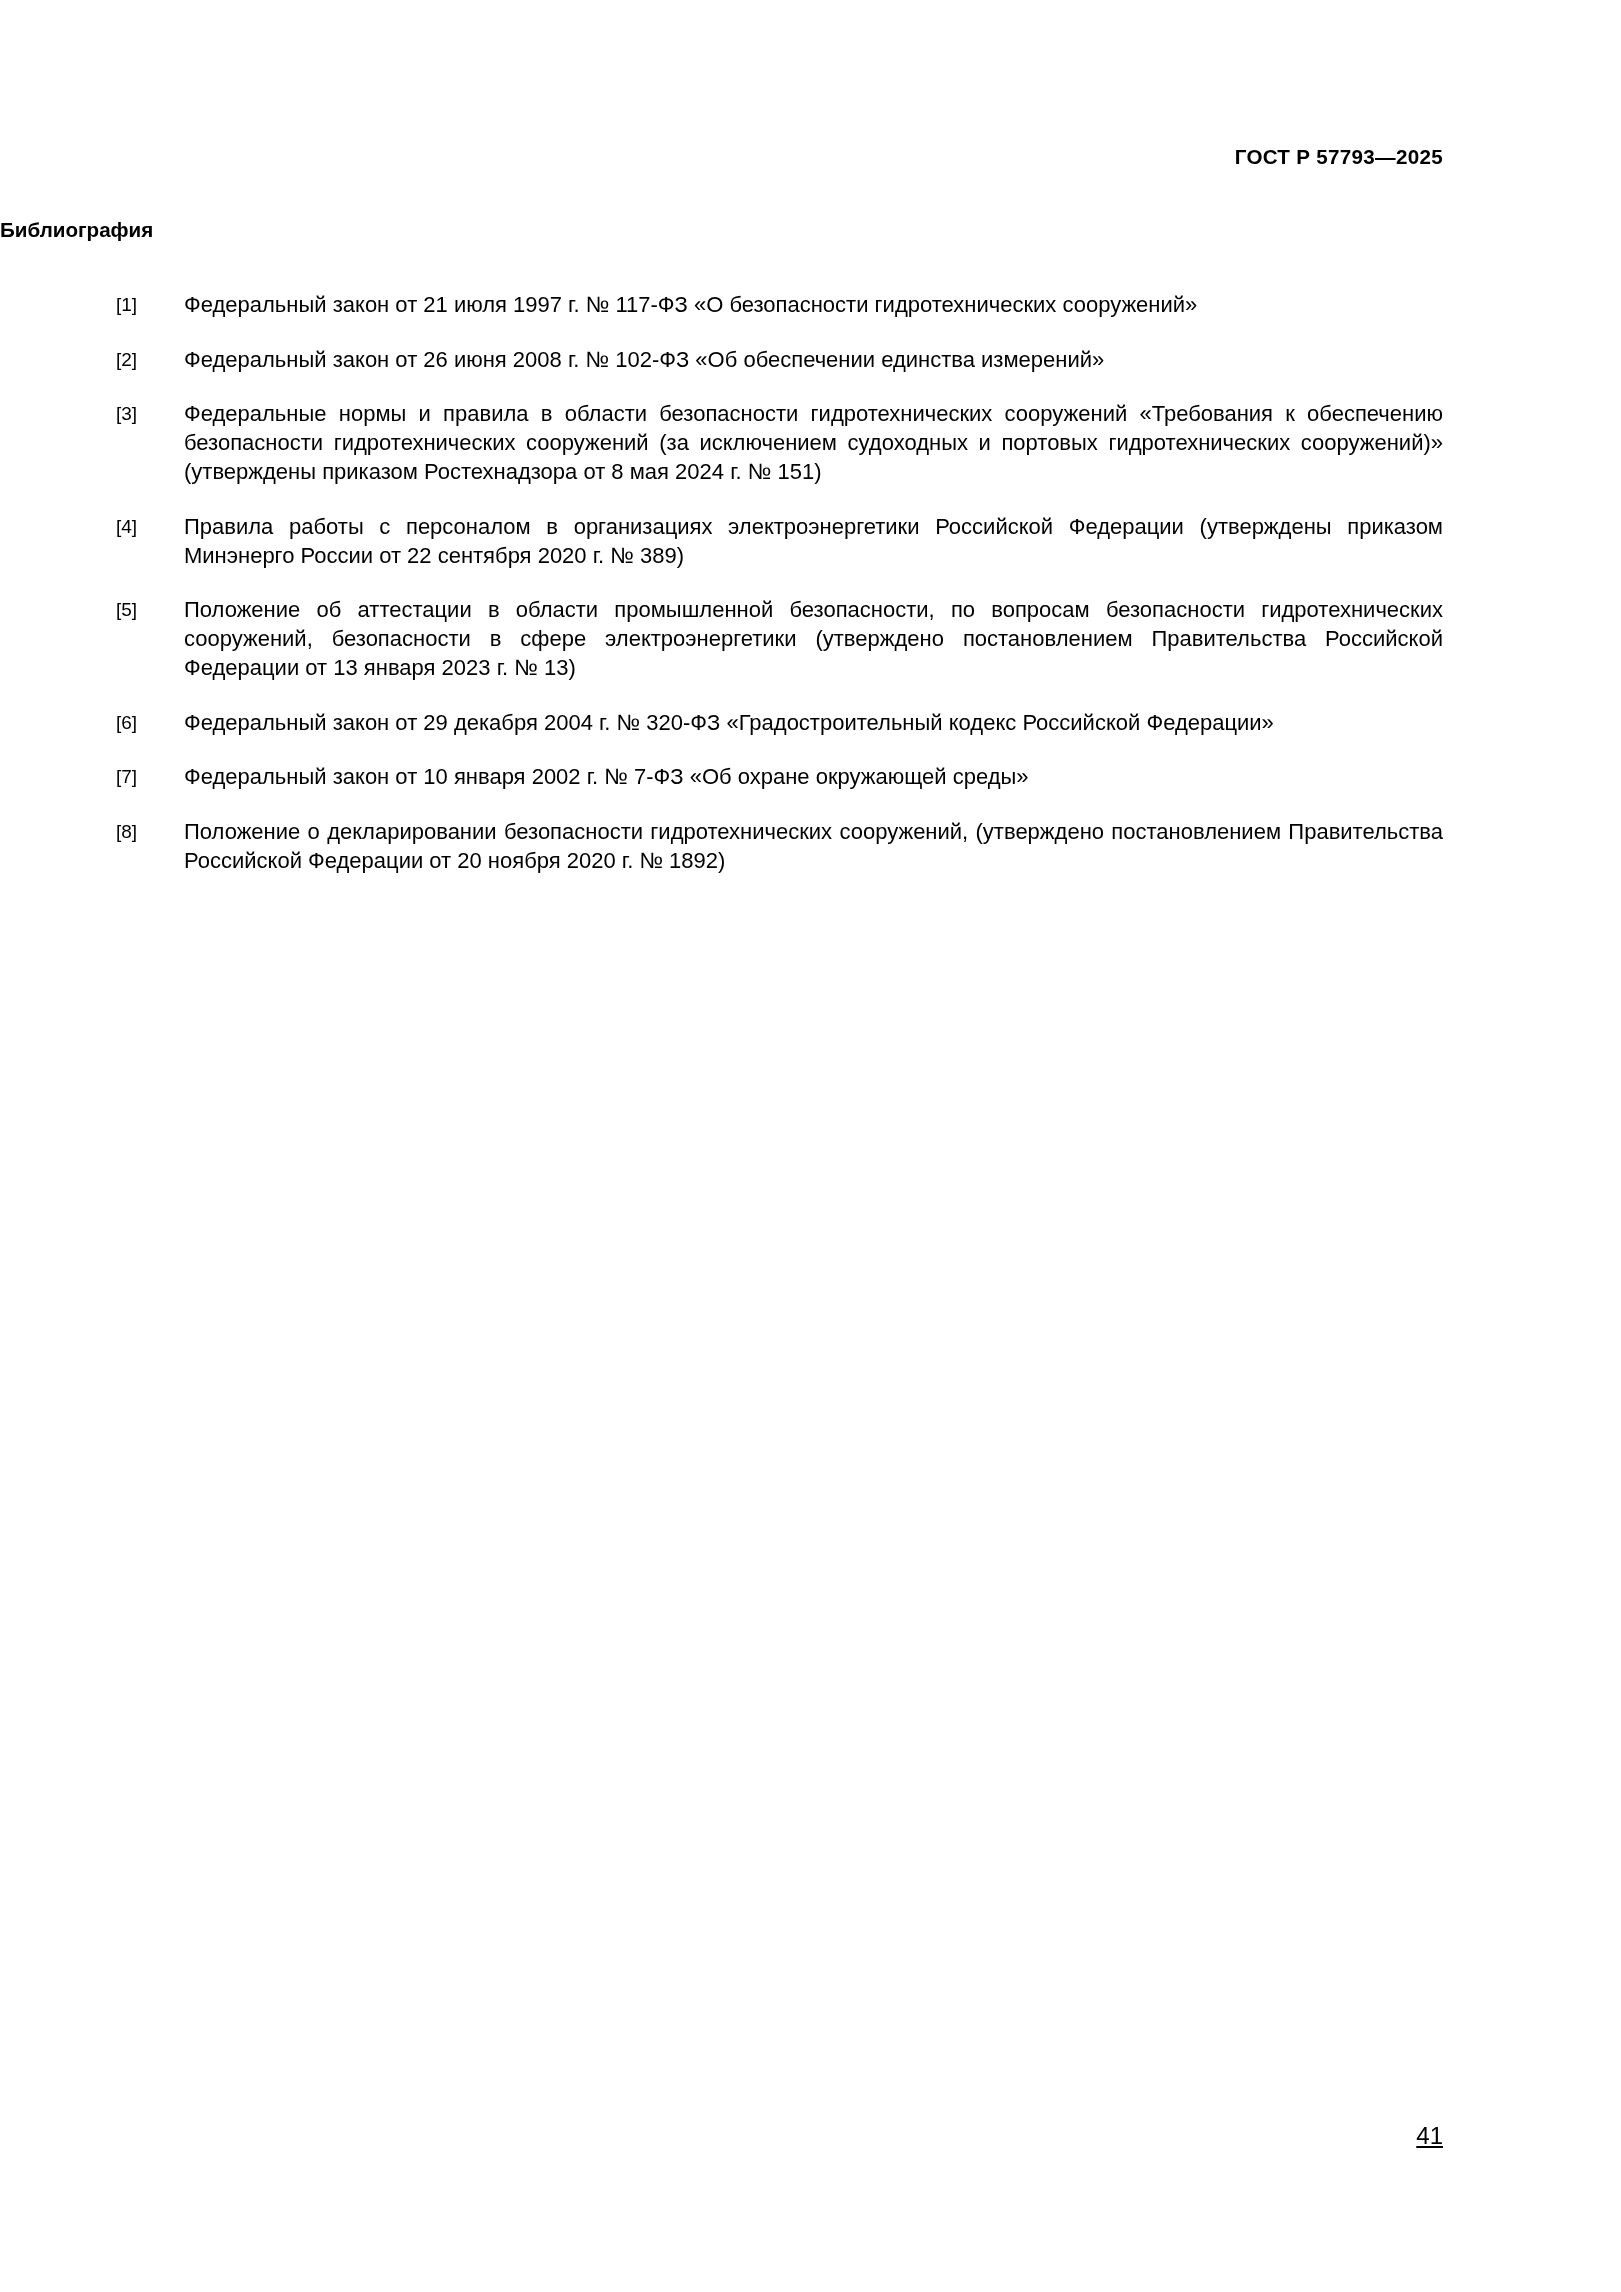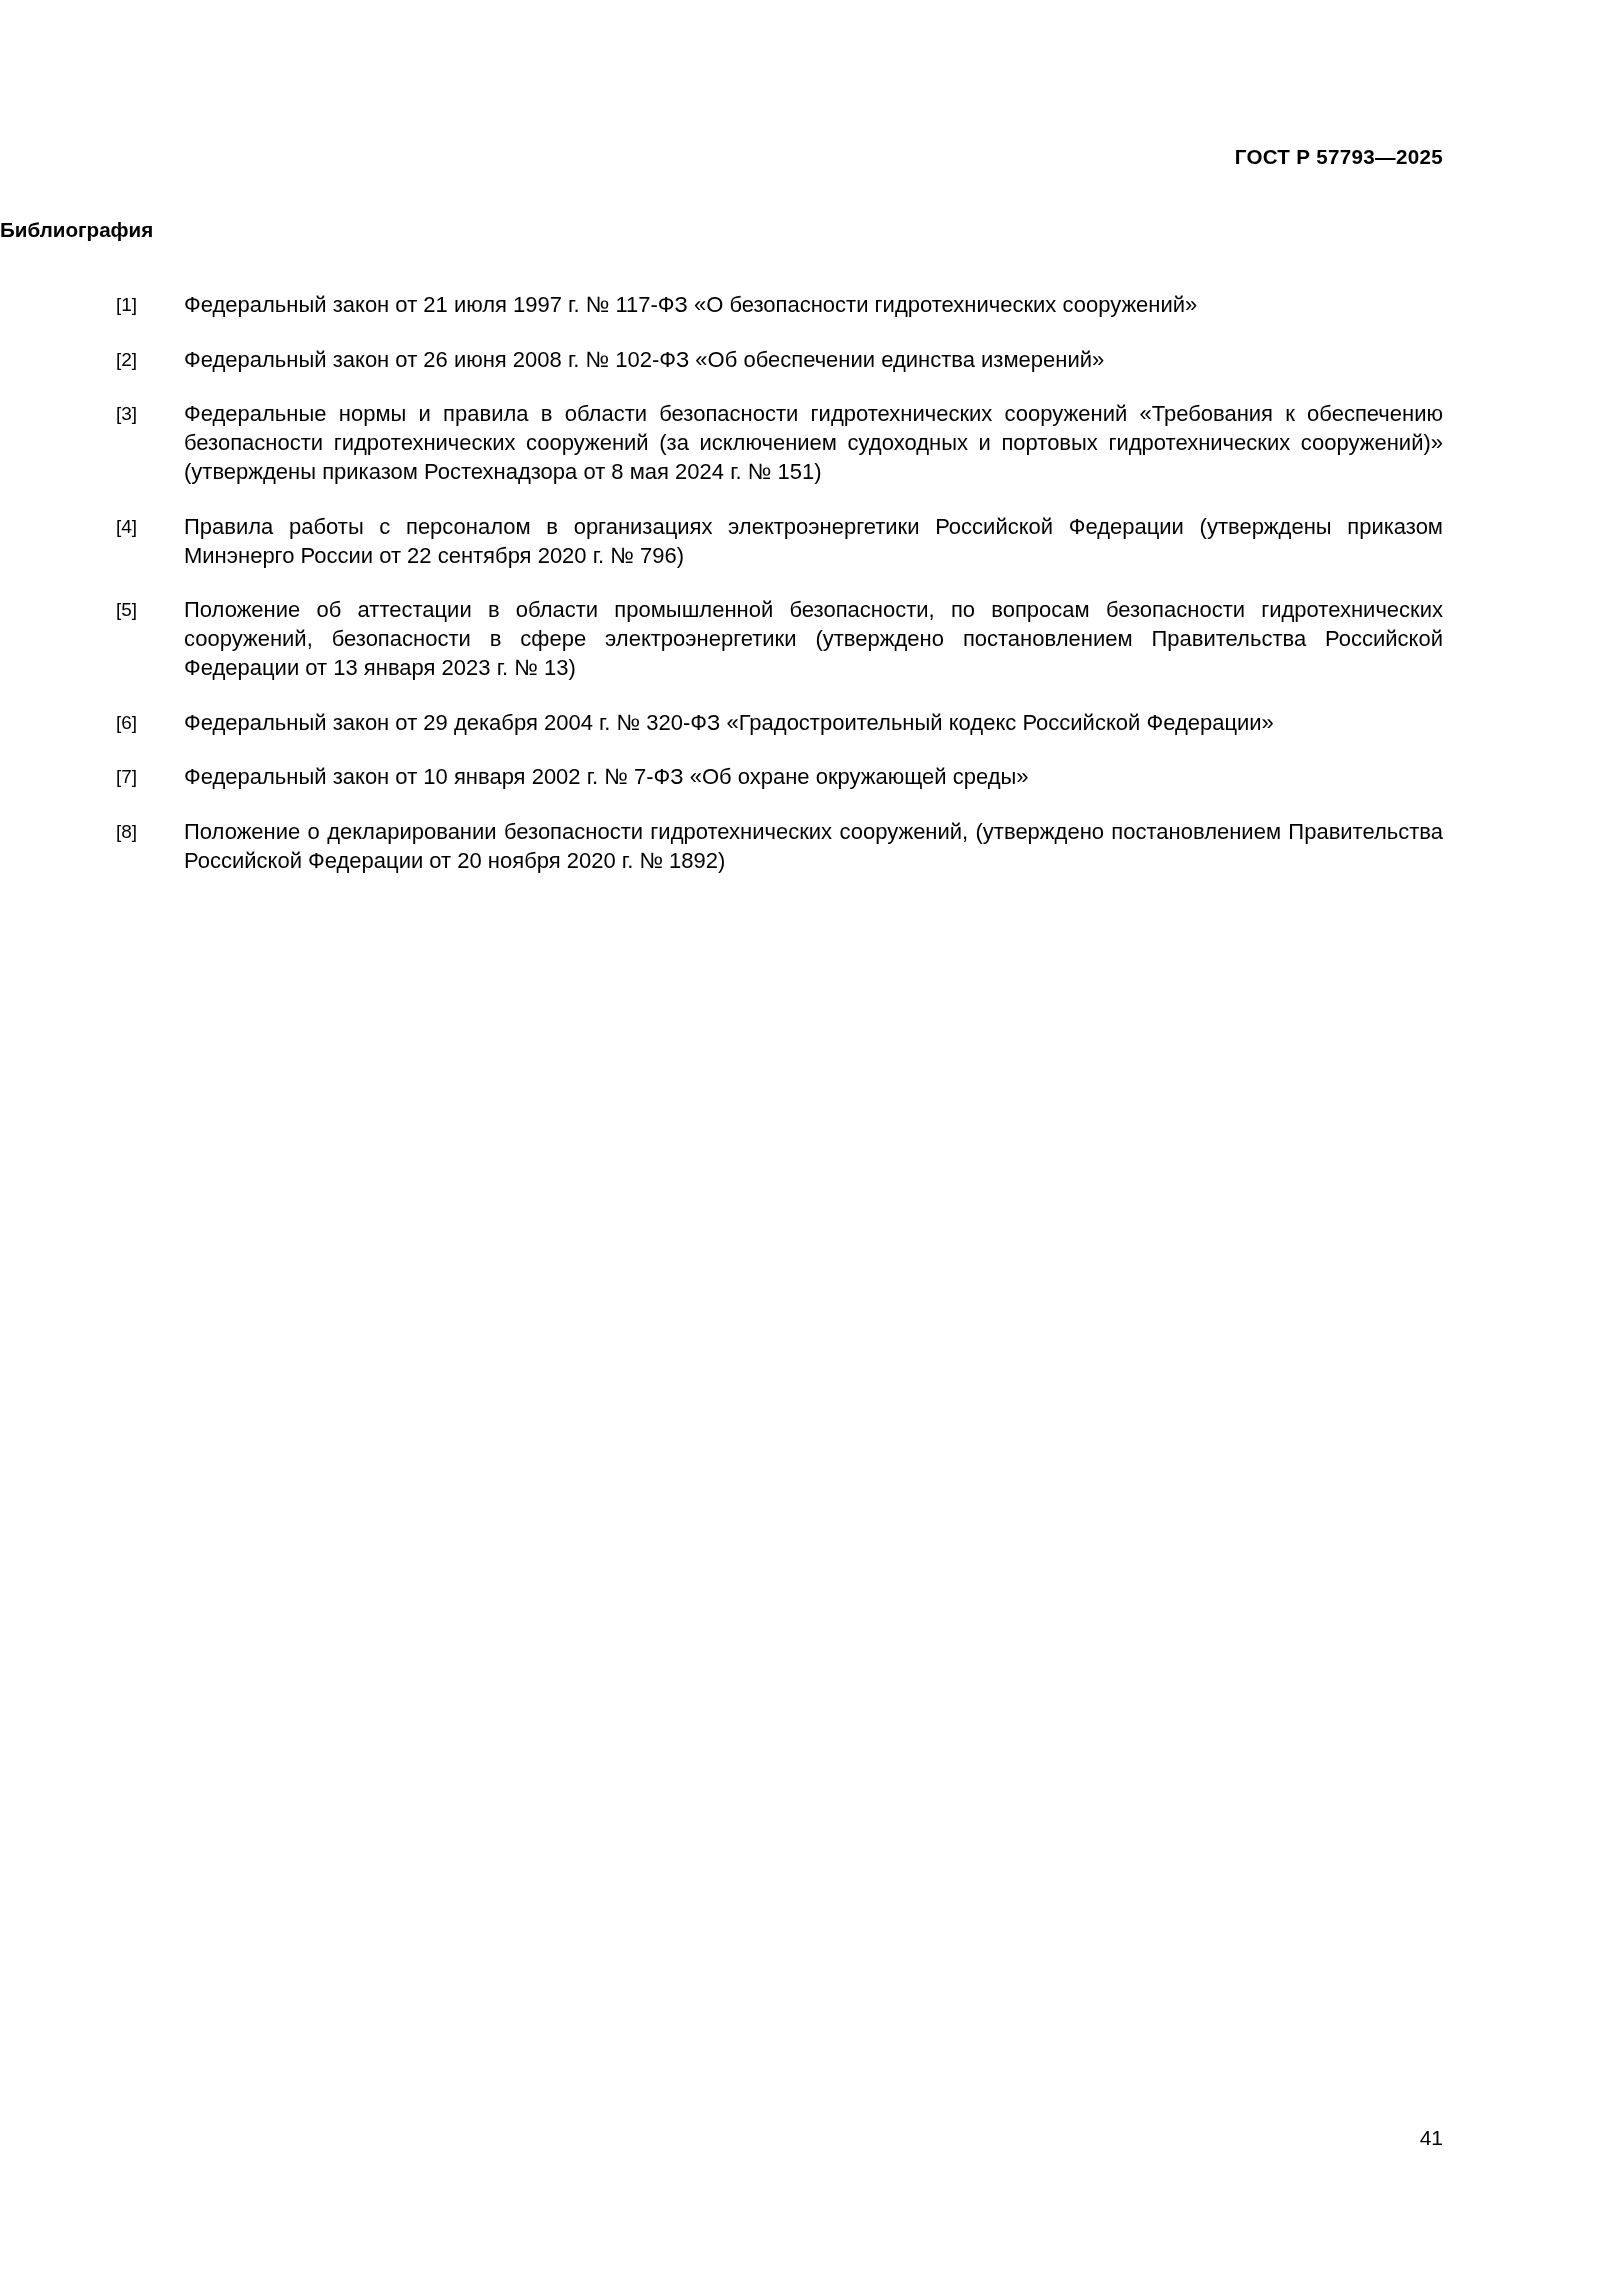--- a/index.html
+++ b/index.html
@@ -58,21 +58,22 @@
     font-size: 22px;
     line-height: 29px;
     text-align: justify;
     text-justify: inter-word;
     hyphens: manual;
   }
   .page-number {
     position: absolute;
     bottom: 143px;
     right: 178px;
-    font-size: 21px;
+    font-size: 24px;
+    text-decoration: underline;
   }
 </style>
 </head>
 <body>
 
 <div class="page">
 
   <div class="header">ГОСТ Р 57793—2025</div>
 
   <div class="doc-title">Библиография</div>
@@ -89,21 +90,21 @@
       <div class="entry-text">Федеральный закон от 26 июня 2008 г. № 102-ФЗ «Об обеспечении единства измерений»</div>
     </div>
 
     <div class="entry">
       <div class="entry-num">[3]</div>
       <div class="entry-text">Федеральные нормы и правила в области безопасности гидротехнических сооружений «Требования к обе­спечению безопасности гидротехнических сооружений (за исключением судоходных и портовых гидротехни­ческих сооружений)» (утверждены приказом Ростехнадзора от 8 мая 2024 г. № 151)</div>
     </div>
 
     <div class="entry">
       <div class="entry-num">[4]</div>
-      <div class="entry-text">Правила работы с персоналом в организациях электроэнергетики Российской Федерации (утверждены при­казом Минэнерго России от 22 сентября 2020 г. № 796)</div>
+      <div class="entry-text">Правила работы с персоналом в организациях электроэнергетики Российской Федерации (утверждены при­казом Минэнерго России от 22 сентября 2020 г. № 389)</div>
     </div>
 
     <div class="entry">
       <div class="entry-num">[5]</div>
       <div class="entry-text">Положение об аттестации в области промышленной безопасности, по вопросам безопасности гидротехни­ческих сооружений, безопасности в сфере электроэнергетики (утверждено постановлением Правительства Российской Федерации от 13 января 2023 г. № 13)</div>
     </div>
 
     <div class="entry">
       <div class="entry-num">[6]</div>
       <div class="entry-text">Федеральный закон от 29 декабря 2004 г. № 320-ФЗ «Градостроительный кодекс Российской Федерации»</div>

